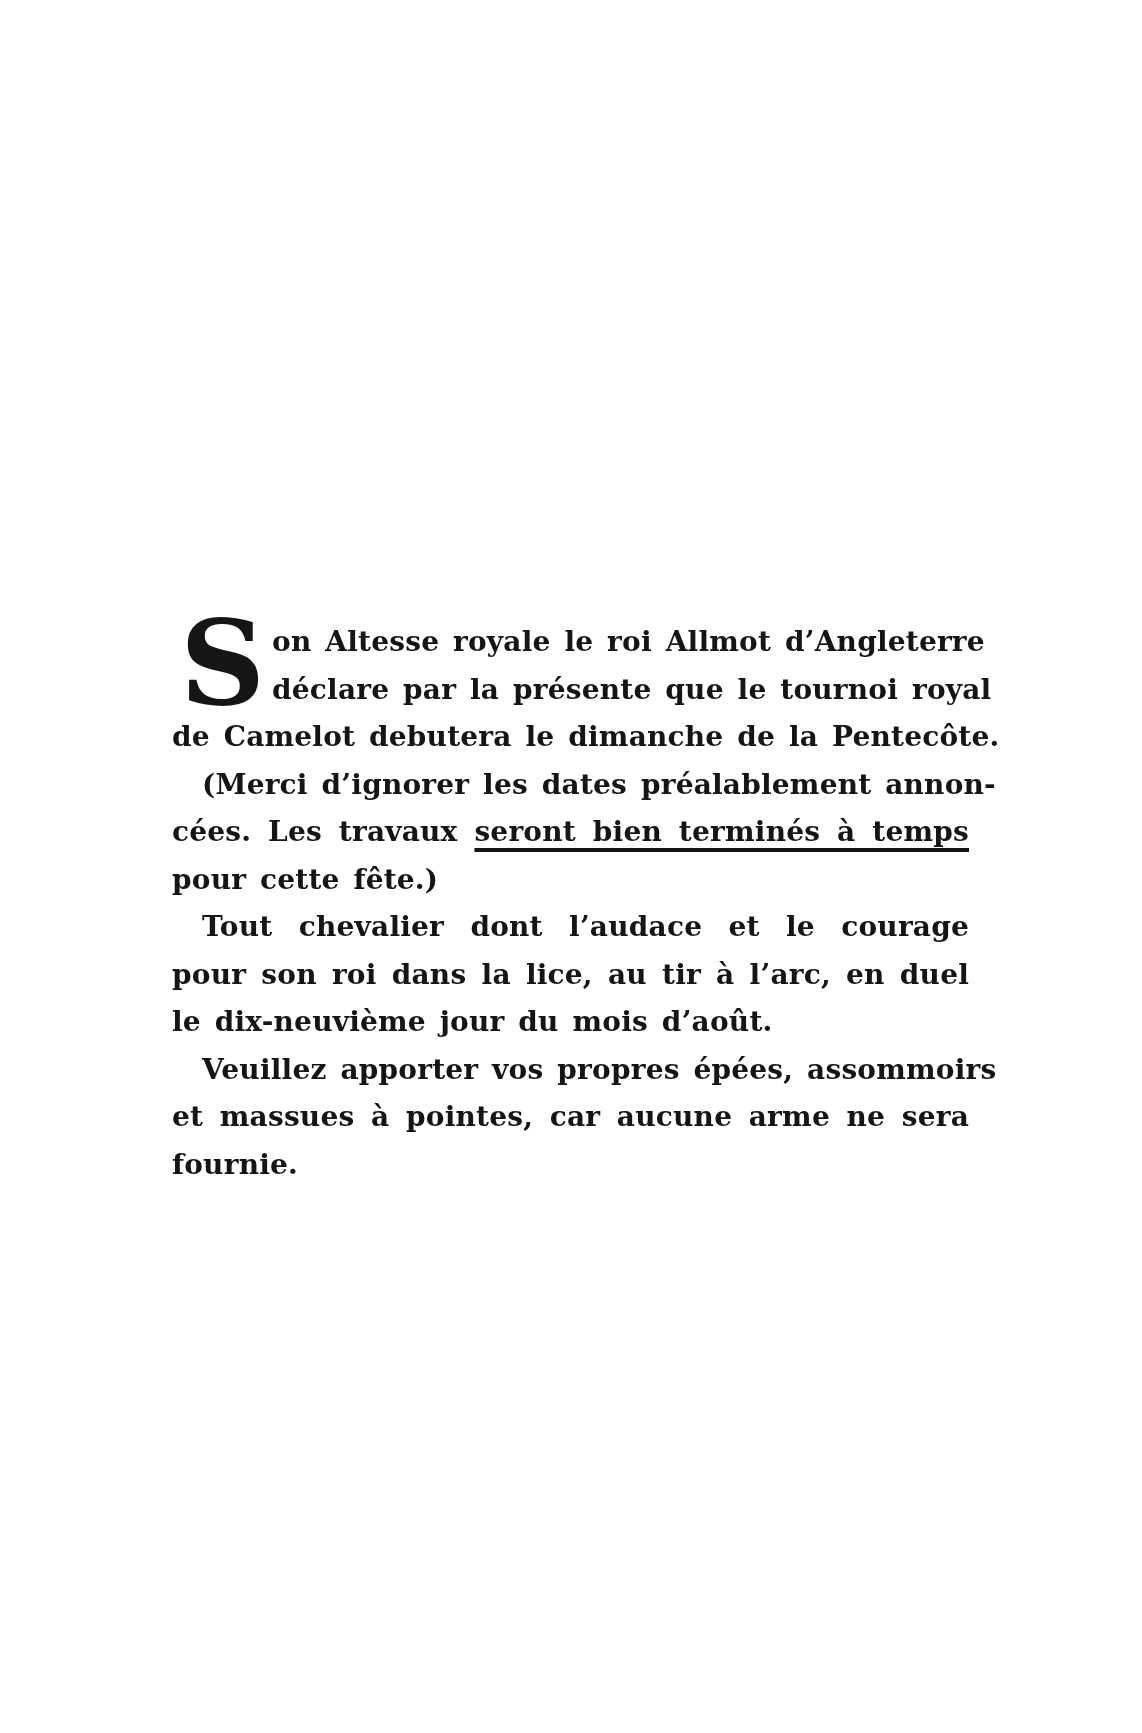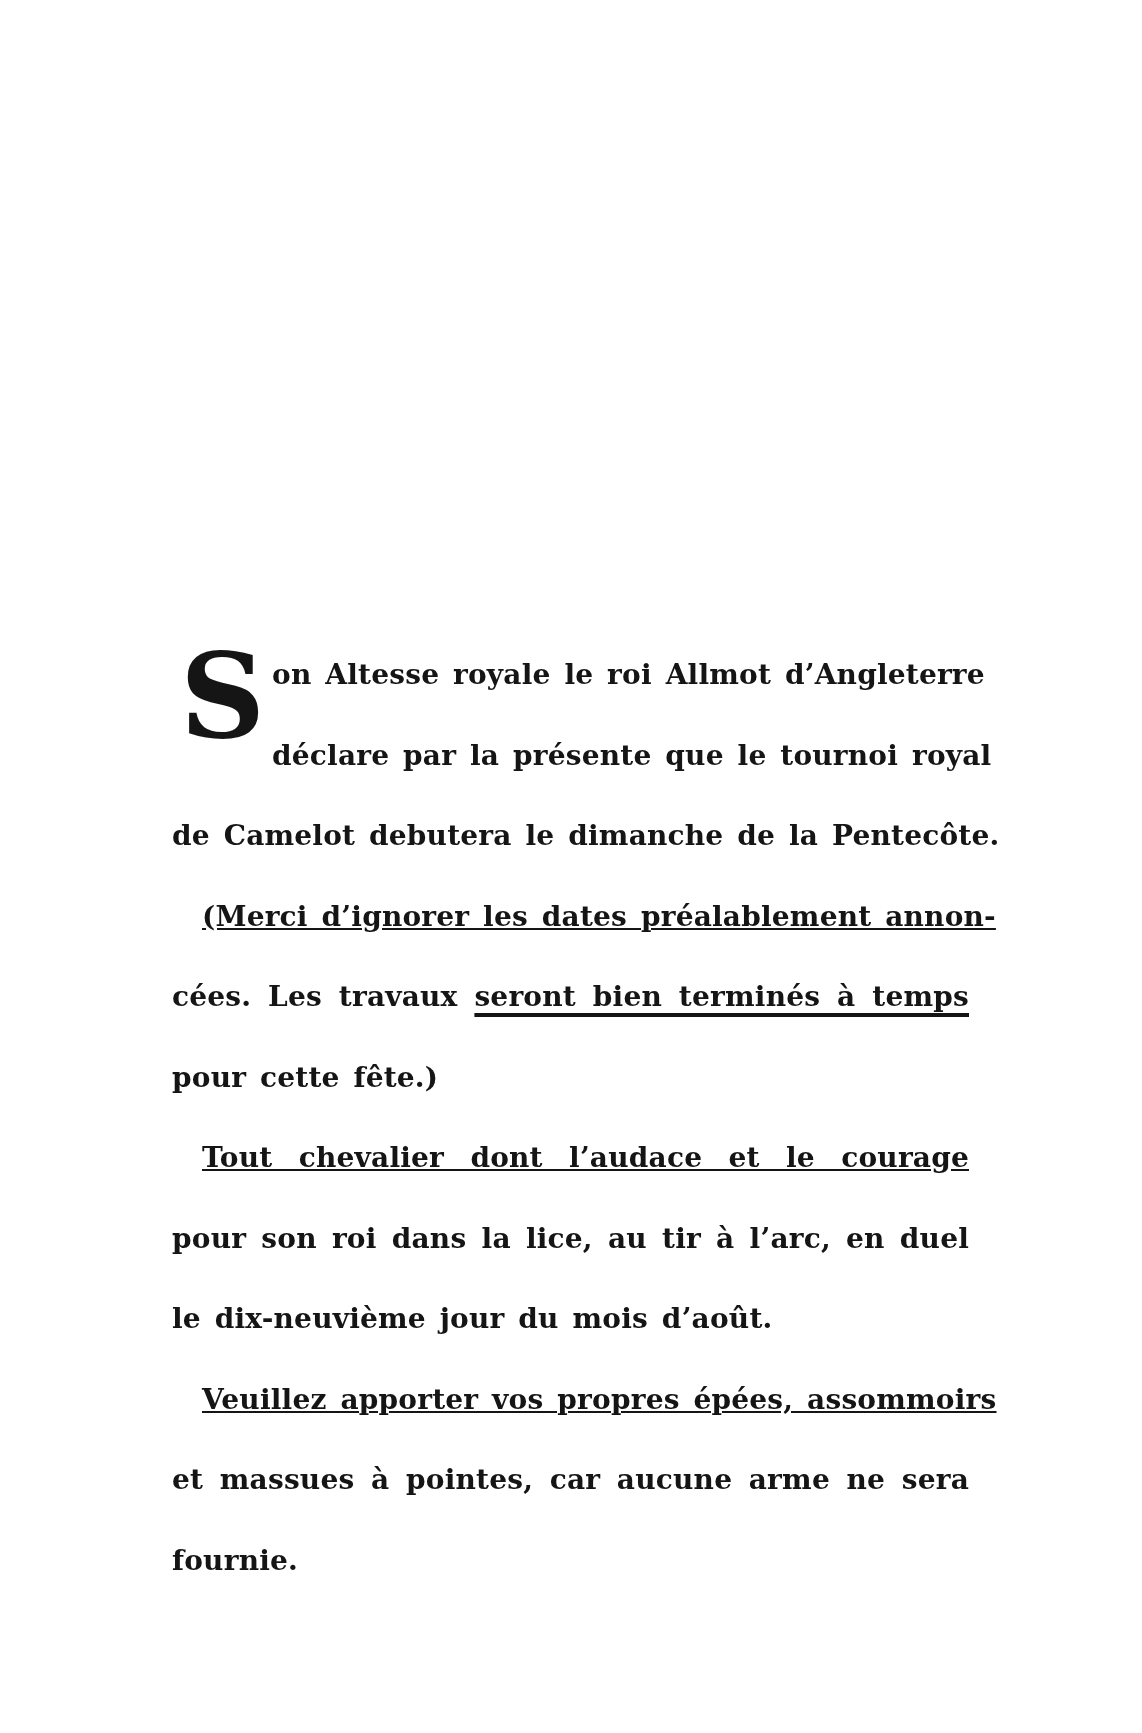--- a/index.html
+++ b/index.html
@@ -32,32 +32,30 @@
     letter-spacing: 0.2px;
   }
   .paragraph {
     position: relative;
   }
   .line {
     text-align: justify;
     text-align-last: justify;
     white-space: nowrap;
     height: 47.5px;
-    margin-top: 33px;
   }
   .line.last {
     text-align: center;
     text-align-last: left;
   }
   .line.dropcap-indent {
     padding-left: 100px;
   }
   .line.para-indent {
     padding-left: 30px;
-    text-decoration: underline;
   }
   .drop-cap {
     position: absolute;
     left: 8px;
     top: -14px;
     font-size: 118px;
     line-height: 1;
     font-weight: bold;
     color: #151515;
     letter-spacing: 0;

